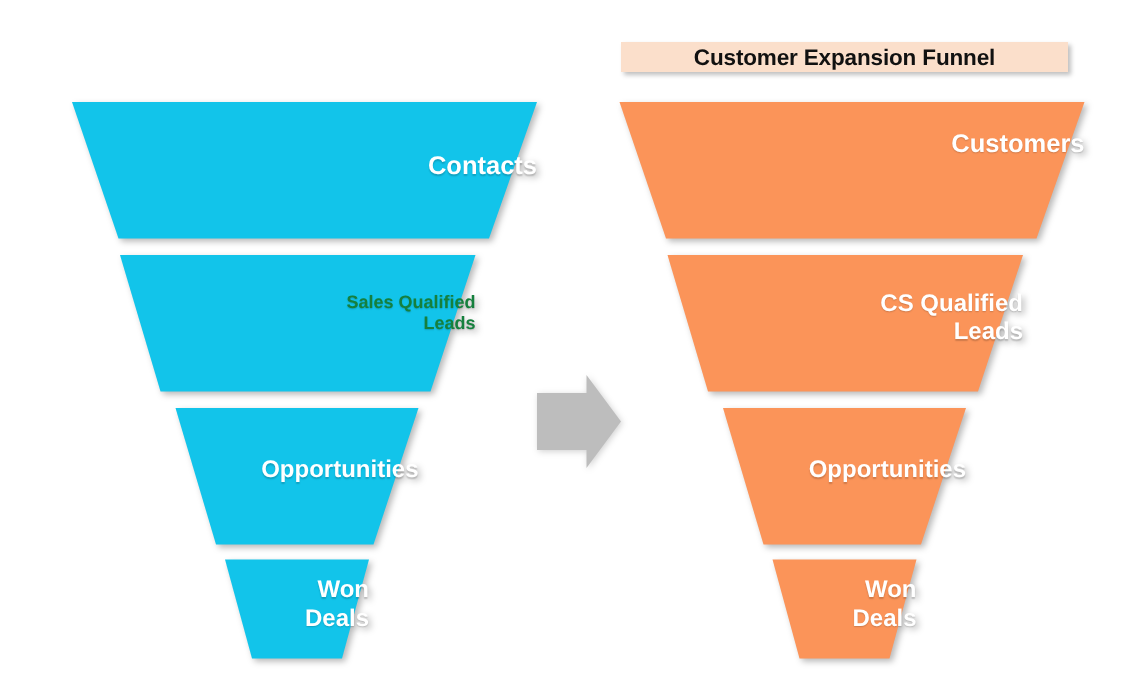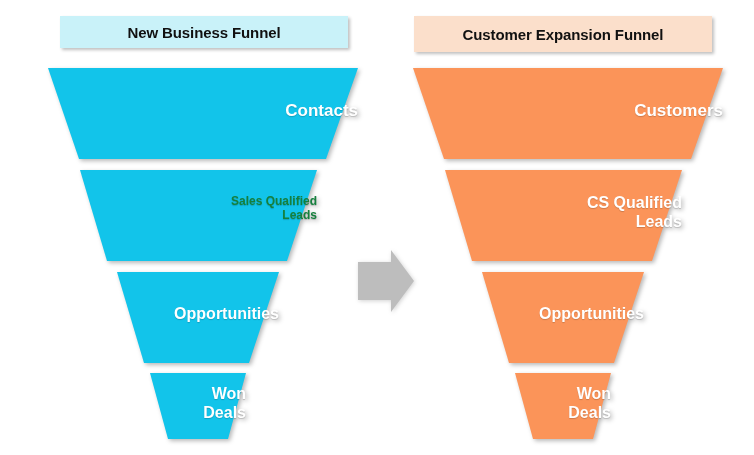--- a/index.html
+++ b/index.html
@@ -34,23 +34,23 @@
   }
   #title-left {
     left: 60px;
     top: 16px;
     width: 288px;
     height: 32px;
     background: #c9f2f9;
   }
   #title-right {
     left: 414px;
-    top: 16px;
+    top: 28px;
     width: 298px;
-    height: 36px;
+    height: 20px;
     background: #fbdfcb;
   }
 
   
   .funnel {
     position: absolute;
     top: 0;
     width: 377px;
     height: 455px;
   }
@@ -87,23 +87,20 @@
     height: 62px;
     filter: drop-shadow(1px 1px 2px rgba(0,0,0,0.18));
   }
   #transition-arrow svg { display: block; }
 </style>
 </head>
 <body>
 
 <div id="canvas" style="background: rgb(255, 255, 255);">
 
-  <div id="title-left" class="funnel-title" style="background: rgb(201, 242, 249); color: rgb(17, 17, 17);">
-    <span>New Business Funnel</span>
-  </div>
 
   <div id="title-right" class="funnel-title" style="background: rgb(251, 223, 203); color: rgb(17, 17, 17);">
     <span>Customer Expansion Funnel</span>
   </div>
 
   <div class="funnel" id="funnel-left">
 
     <div class="funnel-stage" style="left:48px; top:68px; width:310px; height:91px;">
       <svg width="310" height="91" viewBox="0 0 310 91">
         <polygon points="0,0 310,0 278,91 31,91" class="stage-shape" fill="#12c4ea"></polygon>
@@ -149,21 +146,21 @@
       <polygon points="2,12 35,12 35,0 58,31 35,62 35,50 2,50" fill="#bdbdbd"></polygon>
     </svg>
   </div>
 
   <div class="funnel" id="funnel-right">
 
     <div class="funnel-stage" style="left:36px; top:68px; width:310px; height:91px;">
       <svg width="310" height="91" viewBox="0 0 310 91">
         <polygon points="0,0 310,0 278,91 31,91" class="stage-shape" fill="#fb9459"></polygon>
       </svg>
-      <div class="stage-label" style="top: 33px; color: rgb(255, 255, 255); font-size: 17px;">
+      <div class="stage-label" style="top: 18px; color: rgb(255, 255, 255); font-size: 17px;">
         <div>Customers</div>
       </div>
     </div>
 
     <div class="funnel-stage" style="left:68px; top:170px; width:237px; height:104px;">
       <svg width="237" height="91" viewBox="0 0 237 91">
         <polygon points="0,0 237,0 207,91 27,91" class="stage-shape" fill="#fb9459"></polygon>
       </svg>
       <div class="stage-label" style="top: 24px; color: rgb(255, 255, 255); font-size: 16px;">
         <div>CS Qualified</div>

